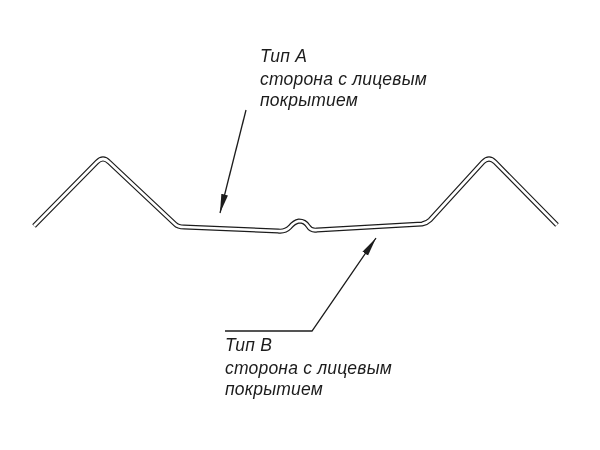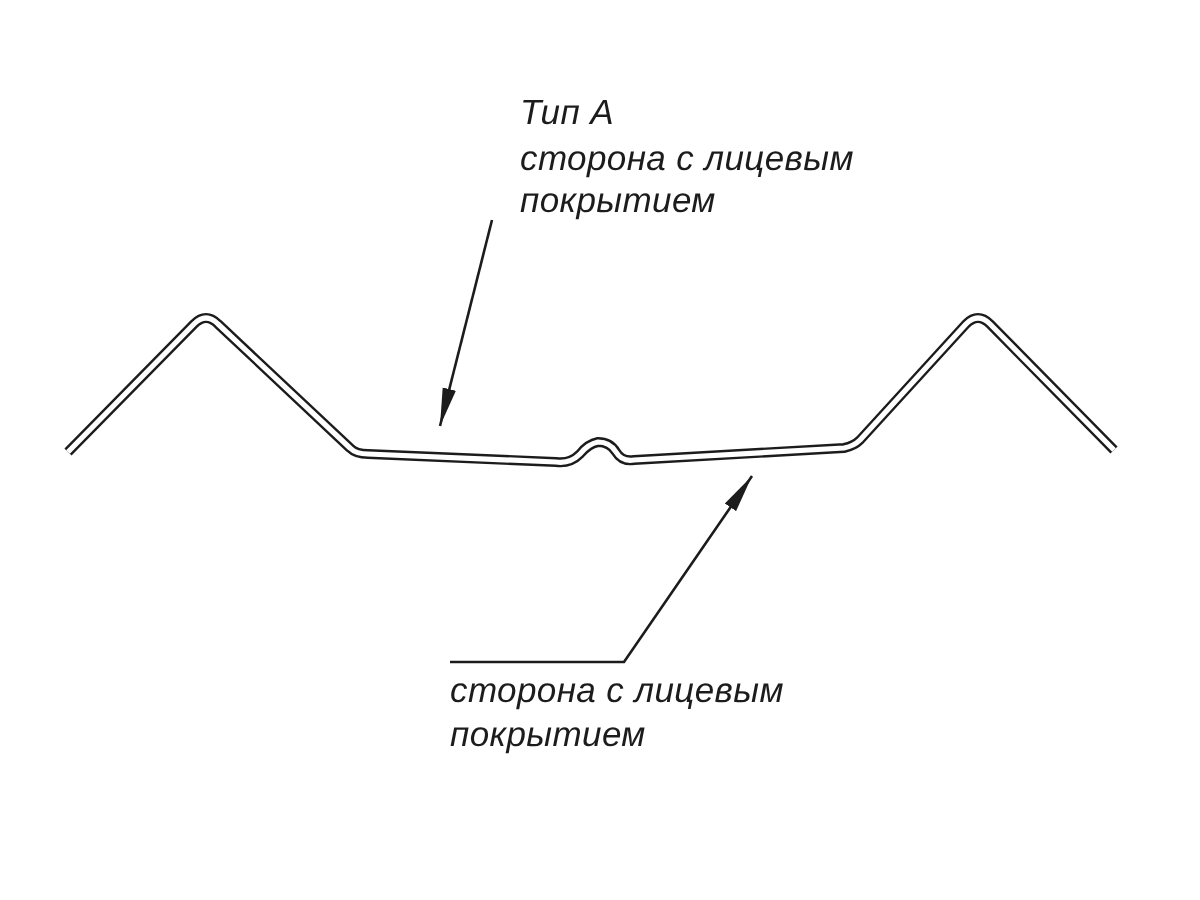--- a/index.html
+++ b/index.html
@@ -86,17 +86,18 @@
     <path class="leader" marker-end="url(#arrow)" d="M 225 331 L 312 331 L 376 238"></path>
   </svg>
 
   <div class="callout" id="callout-a">
     <div class="title">Тип А</div>
     <div>сторона с лицевым</div>
     <div>покрытием</div>
   </div>
 
   <div class="callout" id="callout-b">
+    <div class="title">Тип В</div>
     <div>сторона с лицевым</div>
     <div>покрытием</div>
   </div>
 
 </div>
 
 </body></html>

